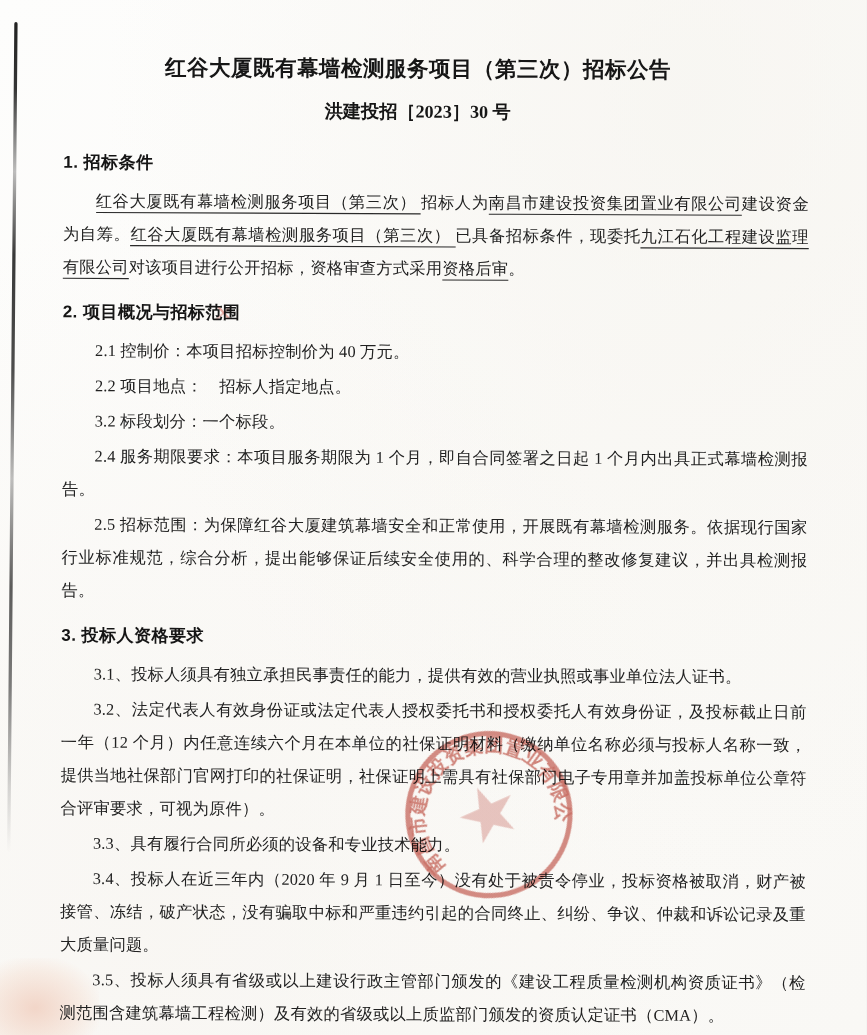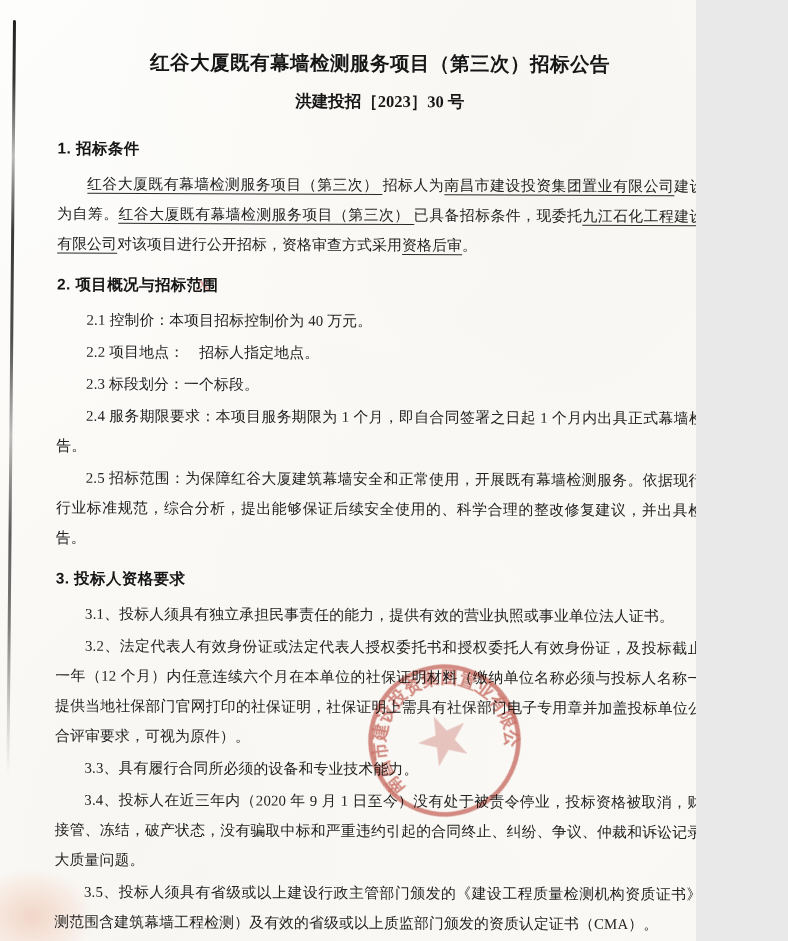--- a/index.html
+++ b/index.html
@@ -3,21 +3,21 @@
 <meta charset="utf-8">
 <style>
   html,body{margin:0;padding:0;}
   body{
     width:788px;height:941px;
     background:#e9e9e9;
     font-family:"Liberation Serif", serif;
   }
   .page{
     position:relative;
-    width:696px;height:941px;
+    width:788px;height:941px;
     overflow:hidden;
     background:
       radial-gradient(ellipse at 80% 10%, rgba(245,243,238,.6), transparent 60%),
       radial-gradient(ellipse at 20% 90%, rgba(246,243,239,.5), transparent 55%),
       linear-gradient(135deg,#fdfdfc 0%,#fbfaf7 55%,#f9f8f5 100%);
     color:#1d1d1d;
   }
   
   .scan-line{
     position:absolute;left:13px;top:20px;width:3px;height:755px;
@@ -89,21 +89,21 @@
 
   <div class="content">
     <h1 class="title">红谷大厦既有幕墙检测服务项目（第三次）招标公告</h1>
     <h2 class="docnum">洪建投招［2023］30 号</h2>
     <div id="sections">
         <h3 class="sec-heading">1. 招标条件</h3>
         <p class="para"><span class="run underlined">红谷大厦既有幕墙检测服务项目（第三次） </span><span class="run">招标人为</span><span class="run underlined">南昌市建设投资集团置业有限公司</span><span class="run">建设资金为自筹。</span><span class="run underlined">红谷大厦既有幕墙检测服务项目（第三次） </span><span class="run">已具备招标条件，现委托</span><span class="run underlined">九江石化工程建设监理有限公司</span><span class="run">对该项目进行公开招标，资格审查方式采用</span><span class="run underlined">资格后审</span><span class="run">。</span></p>
         <h3 class="sec-heading">2. 项目概况与招标范围</h3>
         <p class="para"><span class="run">2.1 控制价：本项目招标控制价为 40 万元。</span></p>
         <p class="para"><span class="run">2.2 项目地点：　招标人指定地点。</span></p>
-        <p class="para"><span class="run">2.3 标段划分：一个标段。</span></p>
+        <p class="para"><span class="run">3.2 标段划分：一个标段。</span></p>
         <p class="para"><span class="run">2.4 服务期限要求：本项目服务期限为 1 个月，即自合同签署之日起 1 个月内出具正式幕墙检测报告。</span></p>
         <p class="para"><span class="run">2.5 招标范围：为保障红谷大厦建筑幕墙安全和正常使用，开展既有幕墙检测服务。依据现行国家行业标准规范，综合分析，提出能够保证后续安全使用的、科学合理的整改修复建议，并出具检测报告。</span></p>
         <h3 class="sec-heading">3. 投标人资格要求</h3>
         <p class="para"><span class="run">3.1、投标人须具有独立承担民事责任的能力，提供有效的营业执照或事业单位法人证书。</span></p>
         <p class="para"><span class="run">3.2、法定代表人有效身份证或法定代表人授权委托书和授权委托人有效身份证，及投标截止日前一年（12 个月）内任意连续六个月在本单位的社保证明材料（缴纳单位名称必须与投标人名称一致，提供当地社保部门官网打印的社保证明，社保证明上需具有社保部门电子专用章并加盖投标单位公章符合评审要求，可视为原件）。</span></p>
         <p class="para"><span class="run">3.3、具有履行合同所必须的设备和专业技术能力。</span></p>
         <p class="para"><span class="run">3.4、投标人在近三年内（2020 年 9 月 1 日至今）没有处于被责令停业，投标资格被取消，财产被接管、冻结，破产状态，没有骗取中标和严重违约引起的合同终止、纠纷、争议、仲裁和诉讼记录及重大质量问题。</span></p>
         <p class="para"><span class="run">3.5、投标人须具有省级或以上建设行政主管部门颁发的《建设工程质量检测机构资质证书》（检测范围含建筑幕墙工程检测）及有效的省级或以上质监部门颁发的资质认定证书（CMA）。</span></p>
         <p class="para"></p>
       </div>

